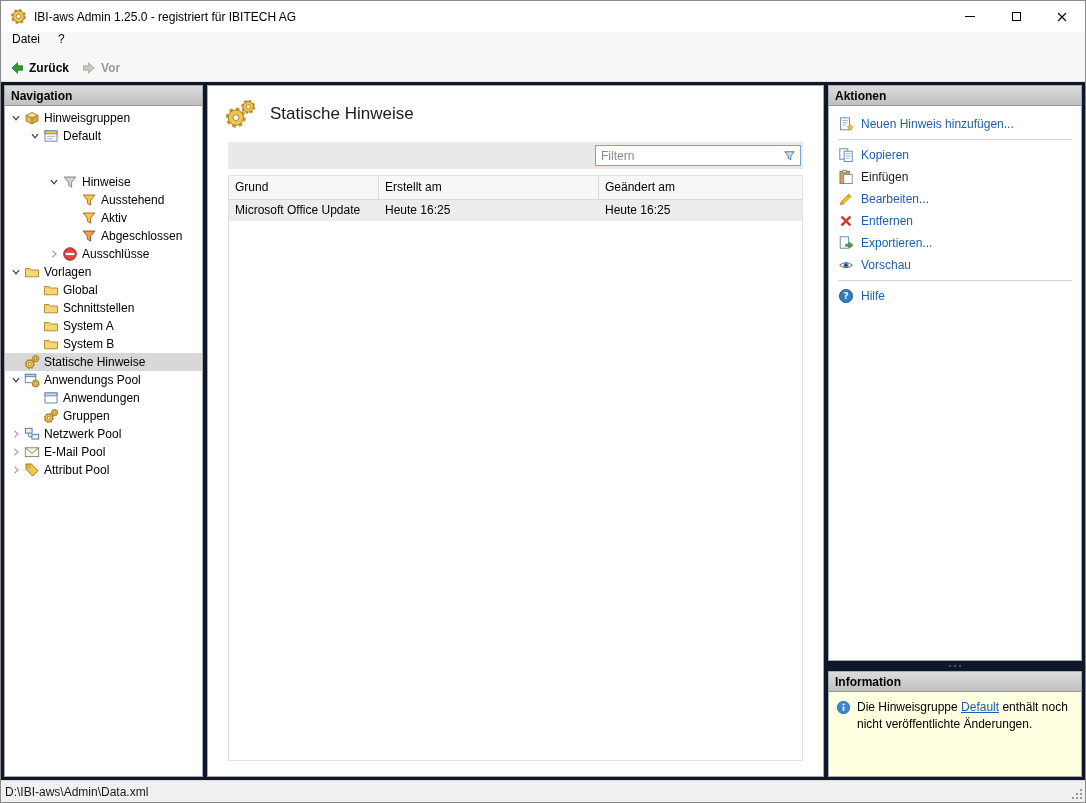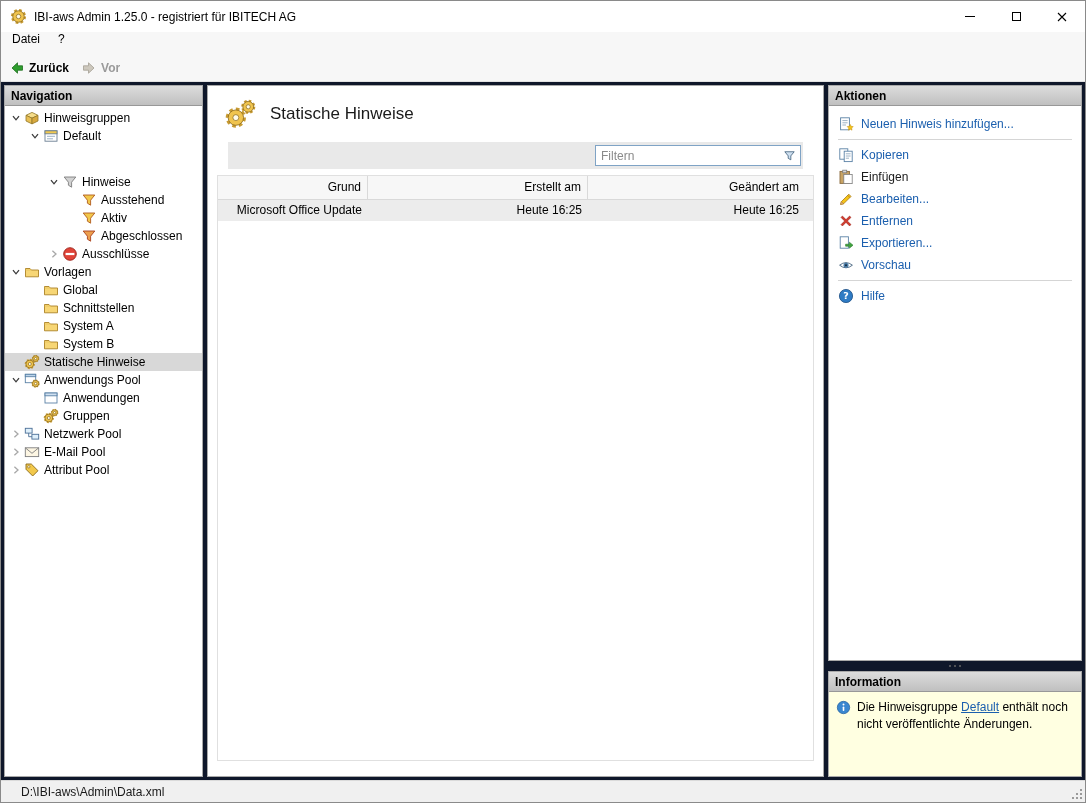--- a/index.html
+++ b/index.html
@@ -52,21 +52,21 @@
   .main-panel { flex:1; min-width:0; }
   .main-header { display:flex; align-items:center; padding:11px 14px 9px 16px; flex:0 0 auto; }
   .main-gears { width:33px; height:33px; }
   .main-title { font-size:17px; margin-left:13px; color:#1a1a1a; }
   .filter-strip { margin:3px 20px 0; height:27px; background:#e9e9e9; display:flex; align-items:center; justify-content:flex-end; flex:0 0 auto; }
   .filter-box { width:206px; height:21px; margin-right:2px; background:#fff; border:1px solid #7fa3c5; display:flex; align-items:center; }
   .filter-input { flex:1; min-width:0; border:0; outline:0; padding:0 5px; background:transparent; color:#000;
                   font-family:"Liberation Sans","DejaVu Sans",sans-serif; font-size:12px; }
   .filter-input::placeholder { color:#8a8a8a; }
   .filter-icon { width:15px; height:15px; margin-right:3px; flex:0 0 auto; }
-  .table { flex:1; margin:6px 9px 15px; border:1px solid #e0e0e0; min-height:0;text-align:right; }
+  .table { flex:1; margin:6px 20px 15px; border:1px solid #e0e0e0; min-height:0; }
   .trow { display:flex; }
   .thead { background:#f7f7f7; border-bottom:1px solid #d9d9d9; }
   .tcell { padding:4px 6px; height:23px; overflow:hidden; white-space:nowrap; flex:0 0 auto; }
   .hcell { border-right:1px solid #d9d9d9; }
   .hcell:last-child { border-right:0; }
   .drow { background:#ececec; }
   .drow .tcell { height:21px; padding-top:3px; }
 
   
   .right-col { width:254px; flex:0 0 auto; display:flex; flex-direction:column; min-height:0; }
@@ -78,21 +78,21 @@
   .action-item.disabled .action-label { color:#1a1a1a; }
   .action-sep { border-top:1px solid #d5d5d5; margin:4px 0; }
   .splitter { height:10px; flex:0 0 auto; display:flex; align-items:center; justify-content:center; }
   .dots { width:2px; height:2px; background:#666; box-shadow:-5px 0 #666, 5px 0 #666; border-radius:50%; }
   .info-panel { flex:1; }
   .info-body { flex:1; background:#ffffe1; padding:7px; display:flex; align-items:flex-start; gap:6px; line-height:1.4; }
   .info-ic { width:15px; height:15px; flex:0 0 auto; margin-top:1px; }
   .info-text a { color:#1b5fae; }
 
   
-  .statusbar { height:22px; flex:0 0 auto; background:#f0f0f0; border-top:1px solid #dadada; display:flex; align-items:center; padding-left:20px; position:relative; color:#1a1a1a; }
+  .statusbar { height:22px; flex:0 0 auto; background:#f0f0f0; border-top:1px solid #dadada; display:flex; align-items:center; padding-left:4px; position:relative; color:#1a1a1a; }
   .resize-grip { position:absolute; right:2px; bottom:2px; width:12px; height:12px; }
 </style>
 </head>
 <body>
 
 <div class="window">
 
   <div class="titlebar">
     <span class="icon app-icon">
         <svg viewBox="0 0 16 16">

